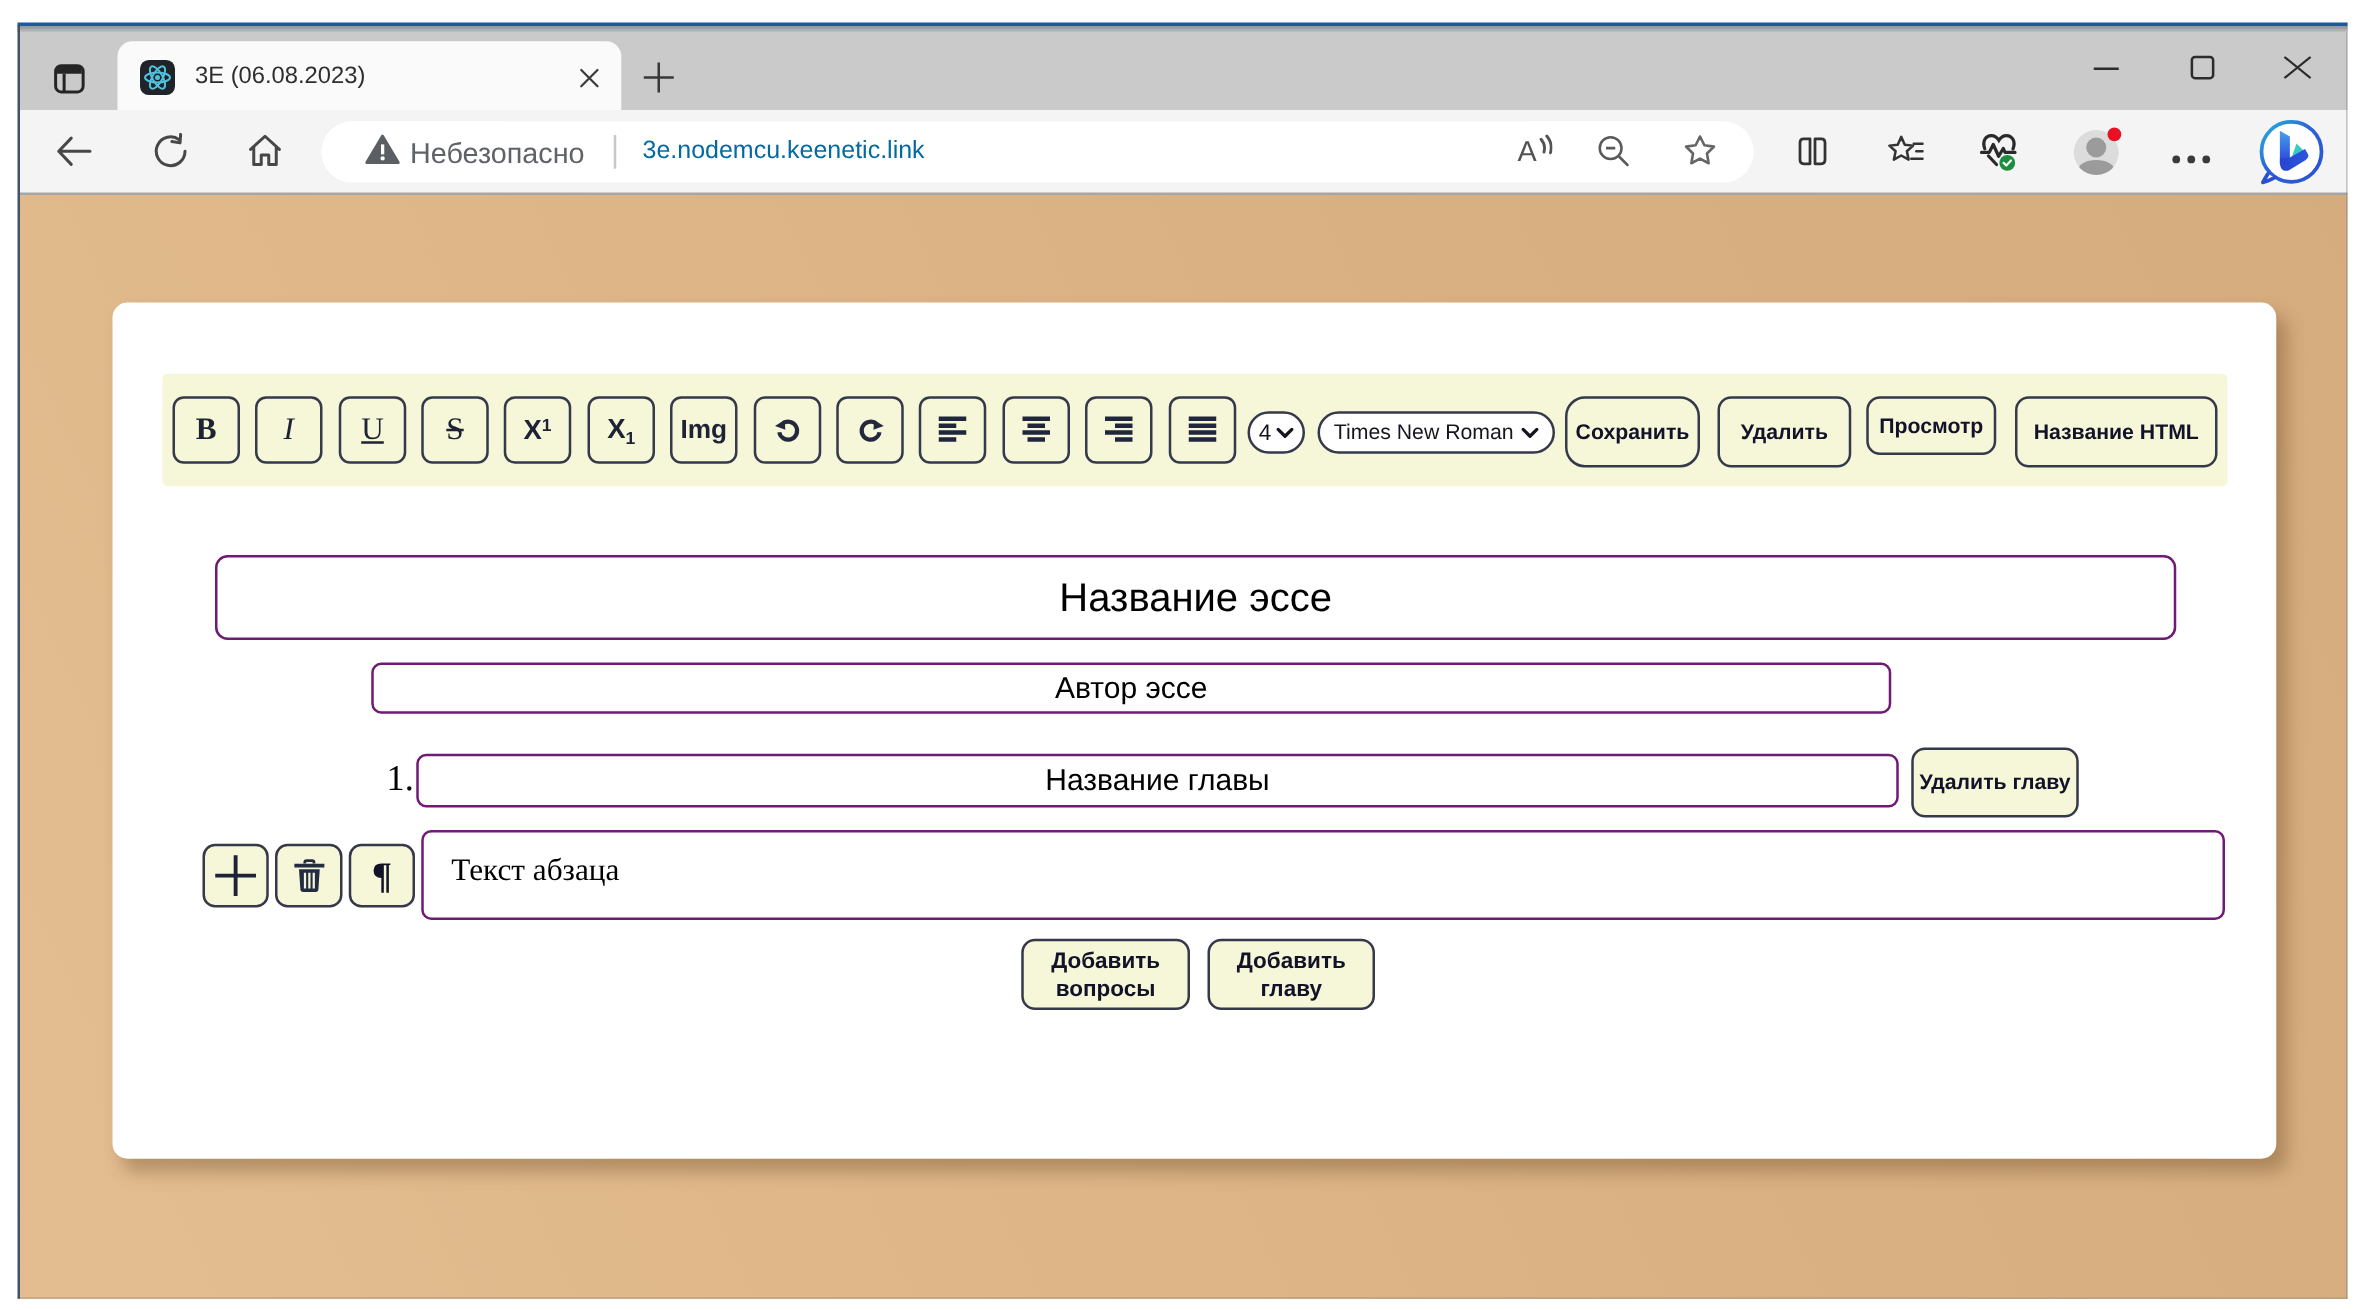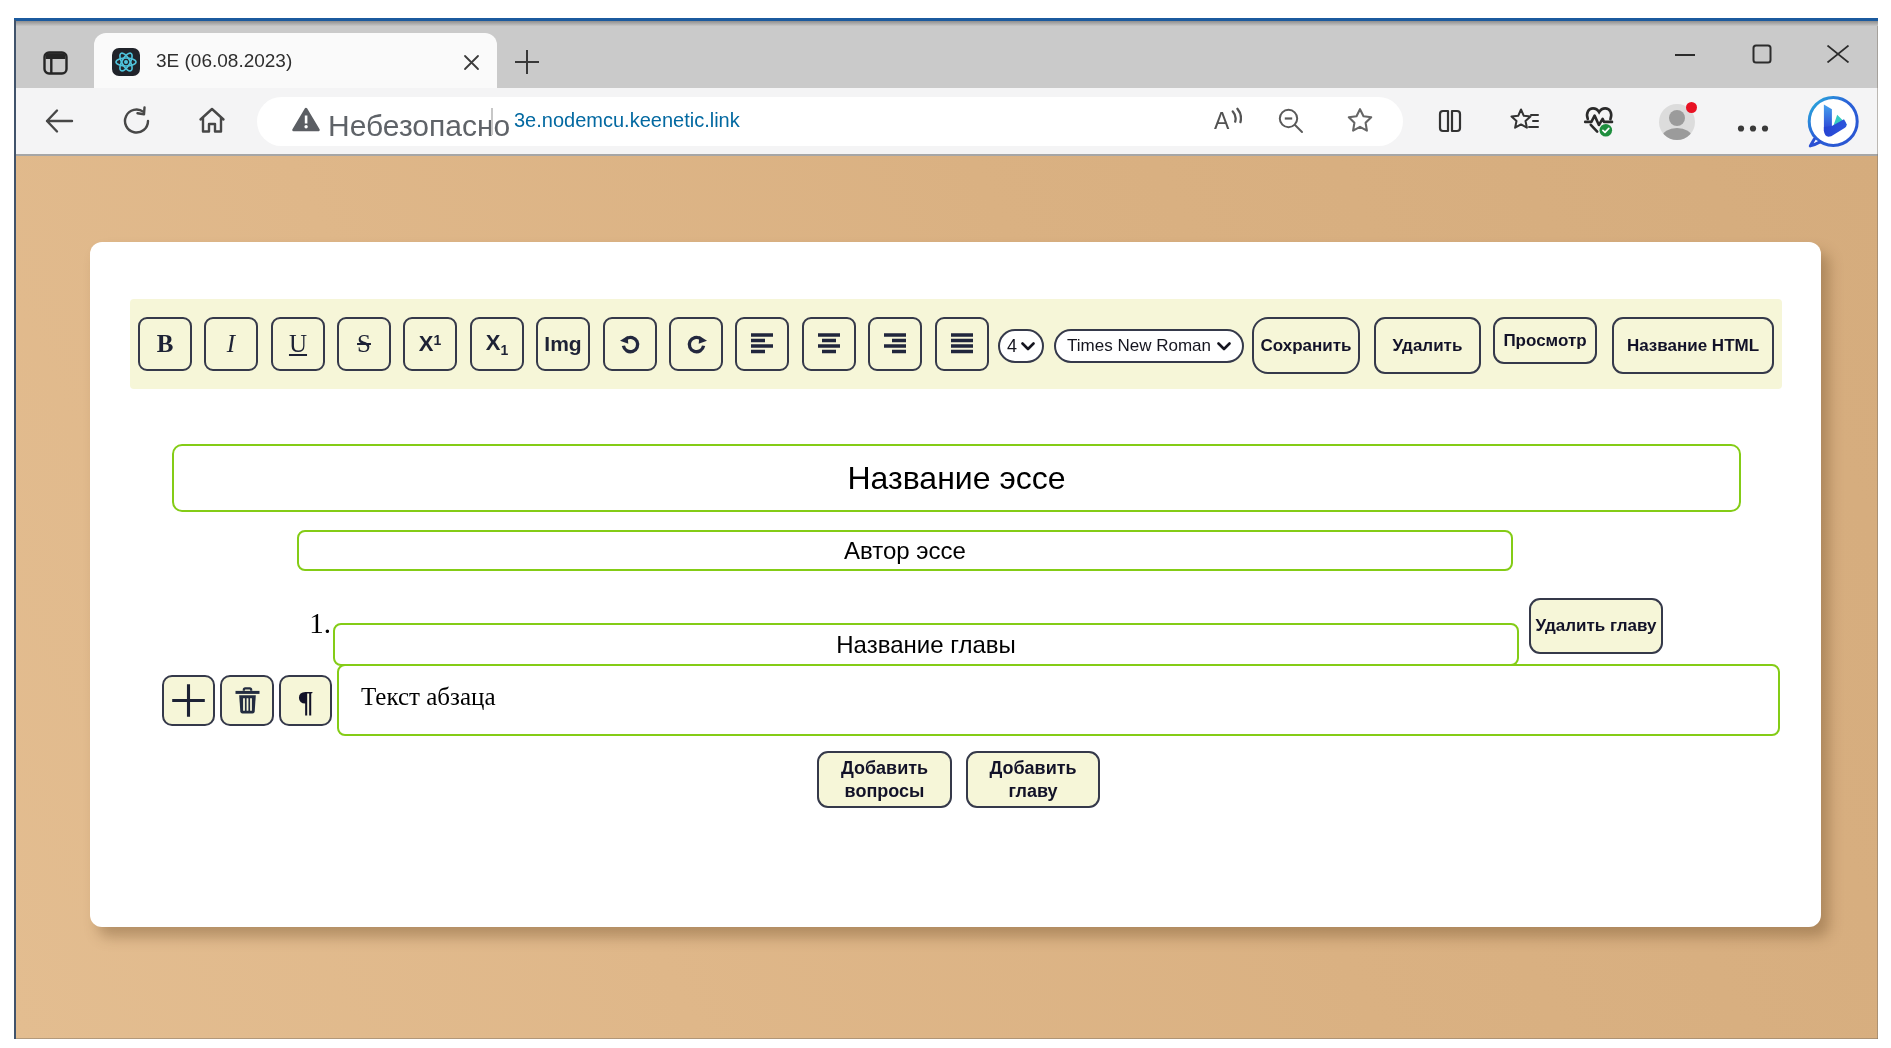--- a/index.html
+++ b/index.html
@@ -20,21 +20,21 @@
 
 
 #card { left:90px; top:242px; width:1731px; height:685px; background:#fff; border-radius:12px; box-shadow:8px 10px 14px rgba(95,64,28,0.35); }
 #toolbar { left:130px; top:299px; width:1652px; height:90px; background:#f6f6d8; border-radius:4px; }
 
 .tbtn { position:absolute; top:317px; width:54px; height:54px; background:#f6f6d8; border:2px solid #35394a; border-radius:9px; color:#1d2235; display:flex; align-items:center; justify-content:center; }
 .serif { font-family:"Liberation Serif", serif; }
 
 .ybtn { position:absolute; background:#f6f6d8; border:2px solid #35394a; border-radius:11px; color:#121228; font-weight:bold; font-size:17px; display:flex; align-items:center; justify-content:center; text-align:center; }
 
-.inp { position:absolute; background:#fff; border:2px solid #84cc16; display:flex; align-items:center; justify-content:center; color:#000; }
+.inp { position:absolute; background:#fff; border:2px solid #701a75; display:flex; align-items:center; justify-content:center; color:#000; }
 
 .sel { position:absolute; top:329px; height:34px; background:#fff; border:2px solid #35394a; border-radius:17px; color:#15151f; font-size:17px; display:flex; align-items:center; justify-content:center; white-space:nowrap; }
 </style>
 </head>
 <body>
 
 <div class="abs" id="topline"></div>
 <div class="abs" id="topshadow"></div>
 <div class="abs" id="leftborder"></div>
 <div class="abs" id="titlebar"></div>
@@ -90,21 +90,21 @@
 <svg class="abs" style="left:196px; top:105px;" width="32" height="32" viewBox="0 0 32 32">
 <path d="M4.5 14.5 L16 4 L27.5 14.5 M7 12.5 V26.5 H13 V19 H19 V26.5 H25 V12.5" stroke="#474747" stroke-width="2.4" fill="none" stroke-linecap="round" stroke-linejoin="round"></path>
 </svg>
 
 <div class="abs" style="left:257px; top:97px; width:1146px; height:49px; background:#fff; border-radius:24.5px;"></div>
 <svg class="abs" style="left:292px; top:107px;" width="28" height="26" viewBox="0 0 28 26">
 <path d="M14 2 L26.5 23 L1.5 23 Z" fill="#5b5e63" stroke="#5b5e63" stroke-width="2.5" stroke-linejoin="round"></path>
 <rect x="12.8" y="8.5" width="2.6" height="8" fill="#fff"></rect>
 <circle cx="14.1" cy="19.7" r="1.7" fill="#fff"></circle>
 </svg>
-<div class="abs" style="left:328px; top:109px; font-size:30px; color:#5f6368;">Небезопасно</div>
+<div class="abs" style="left:328px; top:109px; font-size:23px; color:#5f6368;">Небезопасно</div>
 <div class="abs" style="left:491px; top:108px; width:2px; height:27px; background:#c7c7c7;"></div>
 <div class="abs" style="left:514px; top:109px; font-size:20px; color:#0369a1;">3e.nodemcu.keenetic.link</div>
 
 <svg class="abs" style="left:1212px; top:106px;" width="30" height="30" viewBox="0 0 30 30">
 <text x="2" y="23" font-size="23" fill="#525252" font-family="Liberation Sans">A</text>
 <path d="M20.8 5.4 Q24.8 9.8 23.2 15.6 M25.4 2.8 Q30.4 8.6 28.4 16.2" stroke="#545454" stroke-width="2.3" fill="none" stroke-linecap="round"></path>
 </svg>
 
 <svg class="abs" style="left:1277px; top:107px;" width="28" height="28" viewBox="0 0 28 28">
 <circle cx="11.5" cy="11.5" r="8.7" stroke="#5a5a5a" stroke-width="2" fill="none"></circle>
@@ -233,21 +233,21 @@
 </div>
 
 <div class="ybtn" style="left:1252px; top:317px; width:108px; height:57px;border-radius:16px;">Сохранить</div>
 <div class="ybtn" style="left:1374px; top:317px; width:107px; height:57px;">Удалить</div>
 <div class="ybtn" style="left:1493px; top:317px; width:104px; height:47px;">Просмотр</div>
 <div class="ybtn" style="left:1612px; top:317px; width:162px; height:57px;">Название HTML</div>
 
 <div class="inp" style="left:172px; top:444px; width:1569px; height:68px; border-radius:10px; font-size:32px;">Название эссе</div>
 <div class="inp" style="left:297px; top:530px; width:1216px; height:41px; border-radius:8px; font-size:24px;">Автор эссе</div>
 <div class="abs serif" style="left:296px; top:607px; width:35px; text-align:right; font-size:29px; color:#000;">1.</div>
-<div class="inp" style="left:333px; top:603px; width:1186px; height:43px; border-radius:8px; font-size:24px;margin-top:20px;">Название главы</div>
+<div class="inp" style="left:333px; top:603px; width:1186px; height:43px; border-radius:8px; font-size:24px;">Название главы</div>
 <div class="ybtn" style="left:1529px; top:598px; width:134px; height:56px; font-size:17px;">Удалить главу</div>
 
 <div class="ybtn" style="left:162px; top:675px; width:53px; height:51px; border-radius:10px;">
     <svg width="35" height="35" viewBox="0 0 35 35">
       <path d="M17.5 1.2 V33.8 M1.2 17.5 H33.8" stroke="#1d2235" stroke-width="3.1"></path>
     </svg>
   </div>
 <div class="ybtn" style="left:220px; top:675px; width:54px; height:51px; border-radius:10px;">
 <svg width="33" height="31" viewBox="0 0 33 31">
 <path d="M12.8 5.8 V4.9 Q12.8 3.4 14.3 3.4 H18.7 Q20.2 3.4 20.2 4.9 V5.8" stroke="#232c40" stroke-width="2.2" fill="none"></path>

